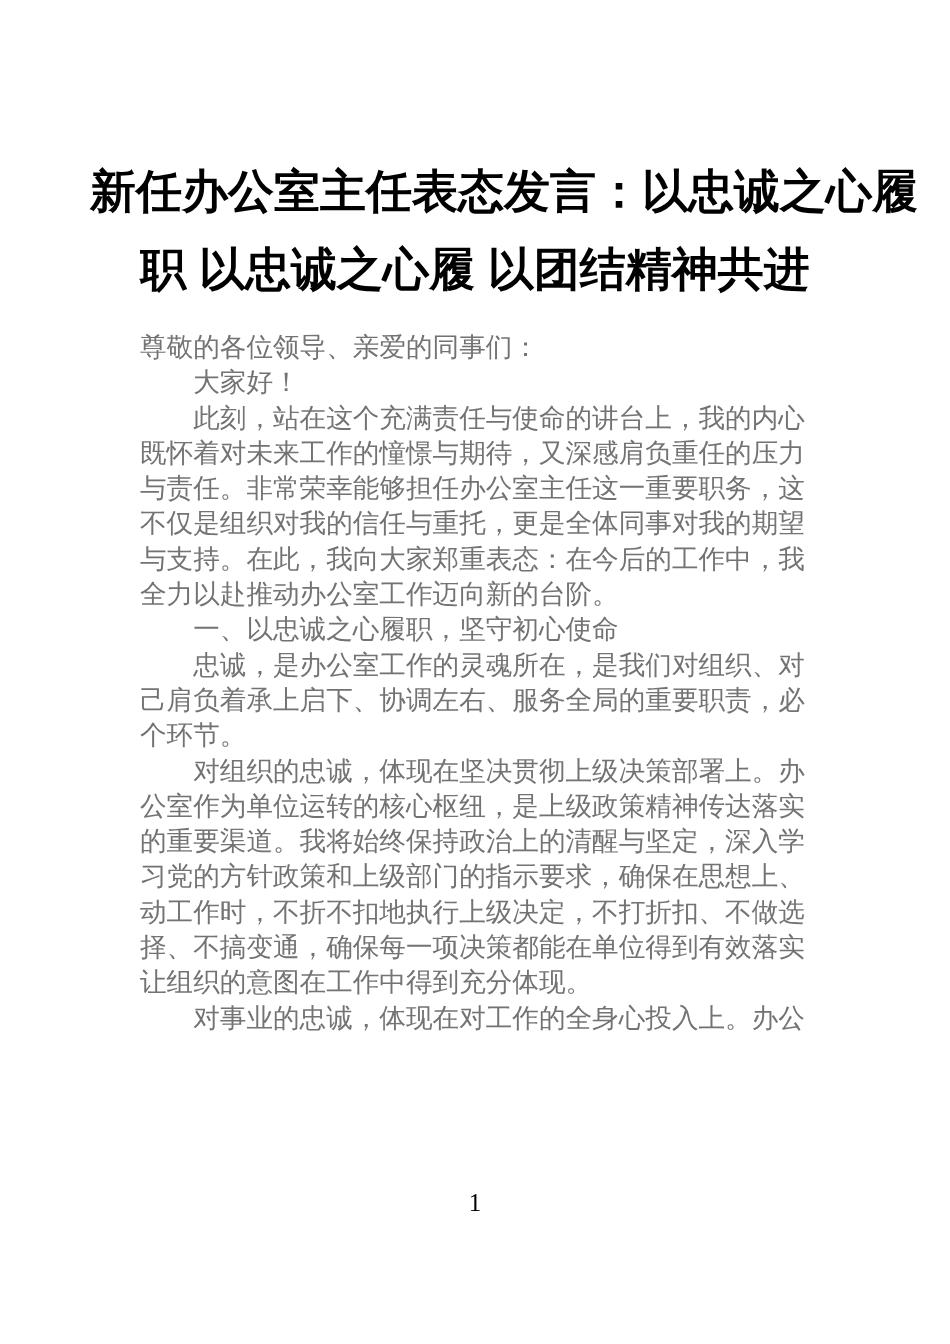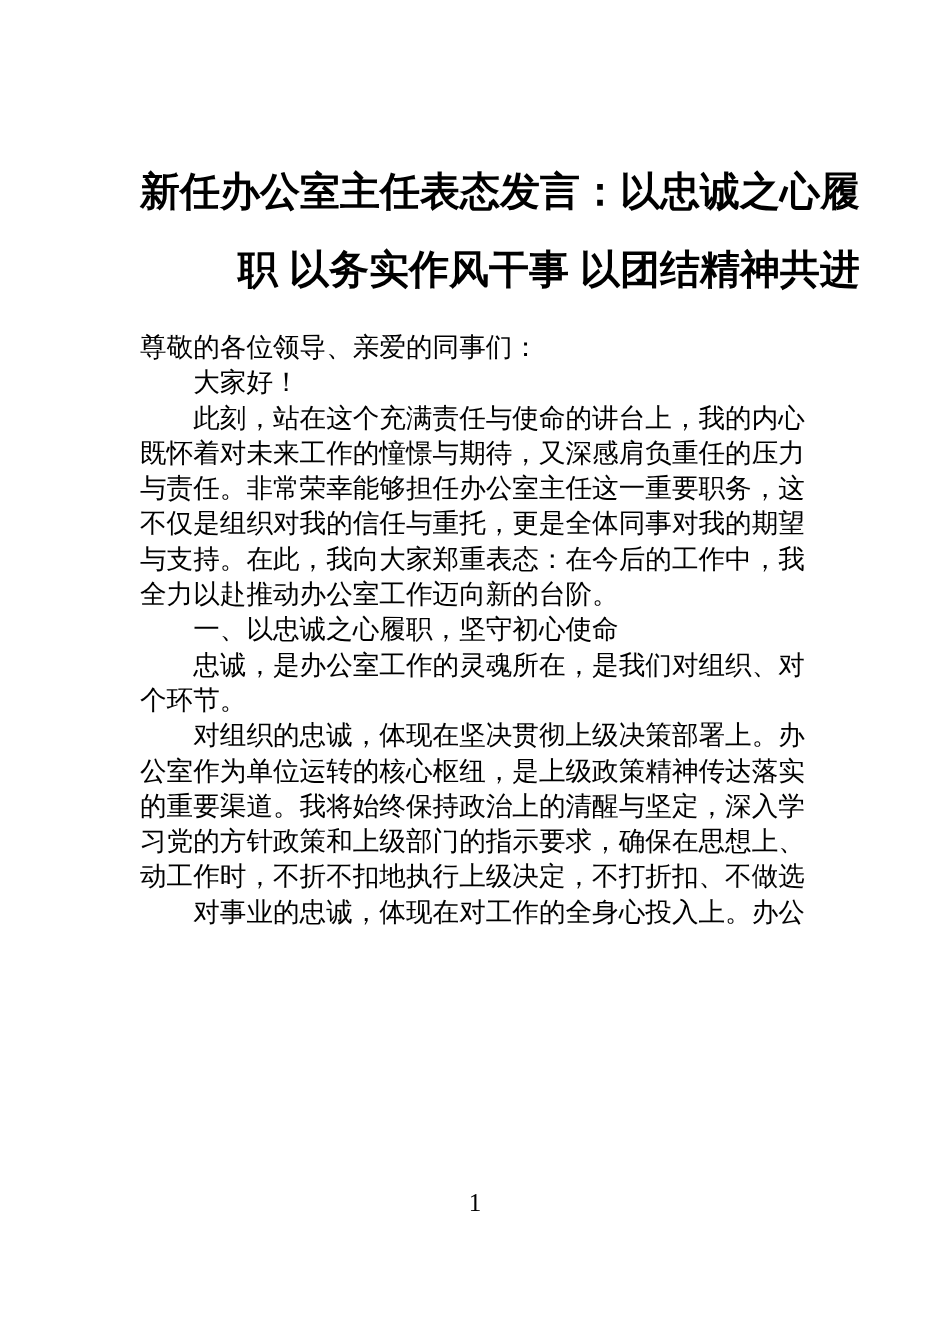--- a/index.html
+++ b/index.html
@@ -16,35 +16,35 @@
   .page {
     position: relative;
     width: 950px;
     height: 1344px;
     background: #ffffff;
     overflow: hidden;
   }
   .doc-title {
     padding-top: 152px;
     margin: 0 90px;
-    text-align: right;
-    font-size: 40px;
+    text-align: center;
+    font-size: 46px;
     font-weight: bold;
     line-height: 78px;
     color: #000000;
   }
   .title-line {
     white-space: nowrap;
   }
   .doc-body {
     margin: 22px 140px 8px 140px;
     width: 665px;
     font-size: 26.6px;
     line-height: 35.3px;
-    color: #000000;
+    color: #737373;
     font-family: Liberation Serif, serif;
   }
   .paragraph {
     margin: 0;
     padding: 0;
   }
   .paragraph.indented .line:first-child {
     text-indent: 2em;
   }
   .line {
@@ -62,21 +62,21 @@
     color: #000000;
   }
 </style>
 </head>
 <body>
 
 <div class="page">
 
   <div class="doc-title">
     <div class="title-line">新任办公室主任表态发言：以忠诚之心履</div>
-    <div class="title-line">职 以务实作风干事 以团结精神共进</div>
+    <div class="title-line">职 以忠诚之心履 以团结精神共进</div>
   </div>
 
   <div class="doc-body">
 
   <div class="paragraph">
         <div class="line">尊敬的各位领导、亲爱的同事们：</div>
       </div>
       <div class="paragraph indented">
         <div class="line">大家好！</div>
       </div>
@@ -86,28 +86,31 @@
         <div class="line">与责任。非常荣幸能够担任办公室主任这一重要职务，这</div>
         <div class="line">不仅是组织对我的信任与重托，更是全体同事对我的期望</div>
         <div class="line">与支持。在此，我向大家郑重表态：在今后的工作中，我</div>
         <div class="line">全力以赴推动办公室工作迈向新的台阶。</div>
       </div>
       <div class="paragraph indented">
         <div class="line">一、以忠诚之心履职，坚守初心使命</div>
       </div>
       <div class="paragraph indented">
         <div class="line">忠诚，是办公室工作的灵魂所在，是我们对组织、对</div>
+        <div class="line">己肩负着承上启下、协调左右、服务全局的重要职责，必</div>
         <div class="line">个环节。</div>
       </div>
       <div class="paragraph indented">
         <div class="line">对组织的忠诚，体现在坚决贯彻上级决策部署上。办</div>
         <div class="line">公室作为单位运转的核心枢纽，是上级政策精神传达落实</div>
         <div class="line">的重要渠道。我将始终保持政治上的清醒与坚定，深入学</div>
         <div class="line">习党的方针政策和上级部门的指示要求，确保在思想上、</div>
         <div class="line">动工作时，不折不扣地执行上级决定，不打折扣、不做选</div>
+        <div class="line">择、不搞变通，确保每一项决策都能在单位得到有效落实</div>
+        <div class="line">让组织的意图在工作中得到充分体现。</div>
       </div>
       <div class="paragraph indented">
         <div class="line">对事业的忠诚，体现在对工作的全身心投入上。办公</div>
       </div>
     </div>
 
   <div class="page-number">1</div>
 
 </div>
 

